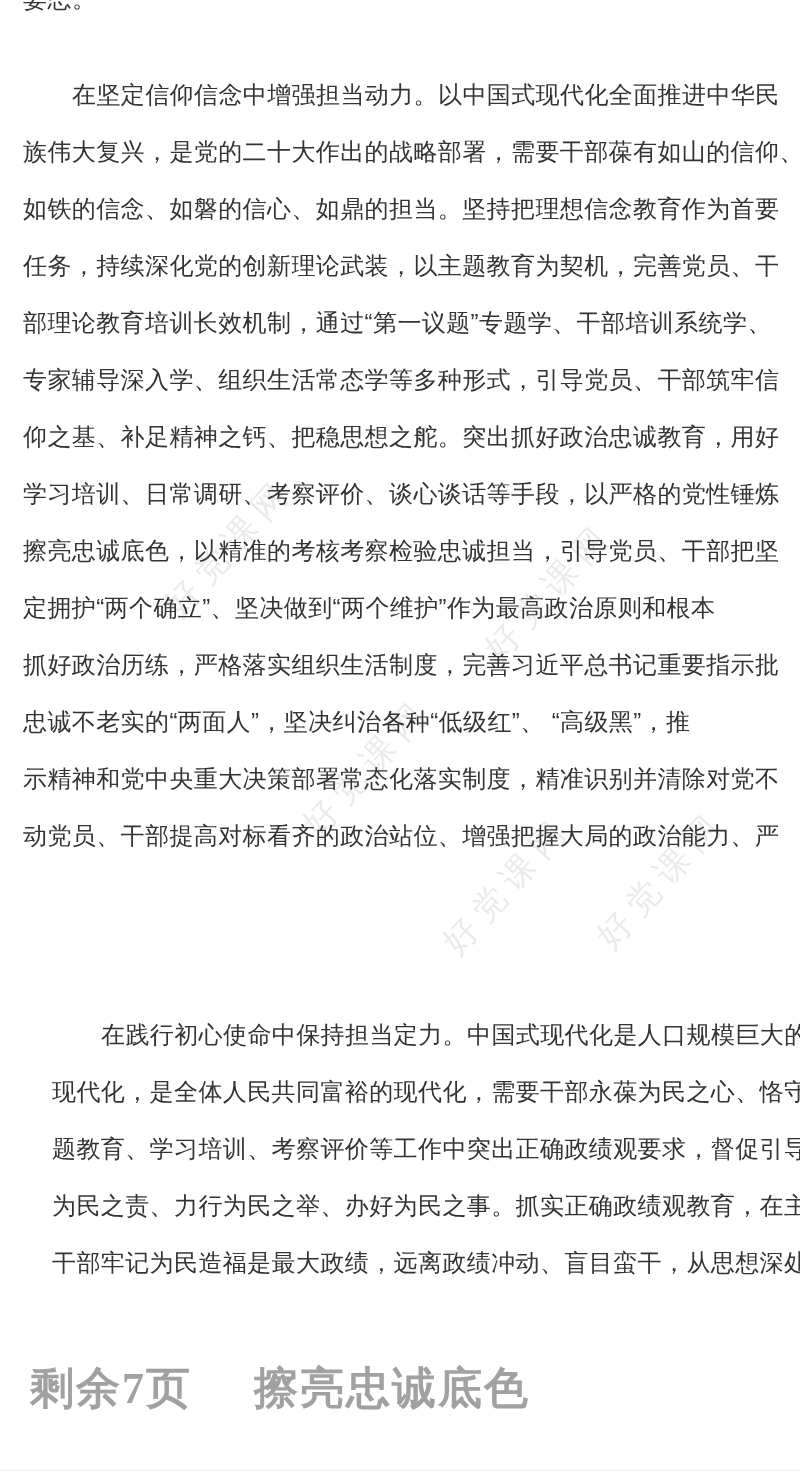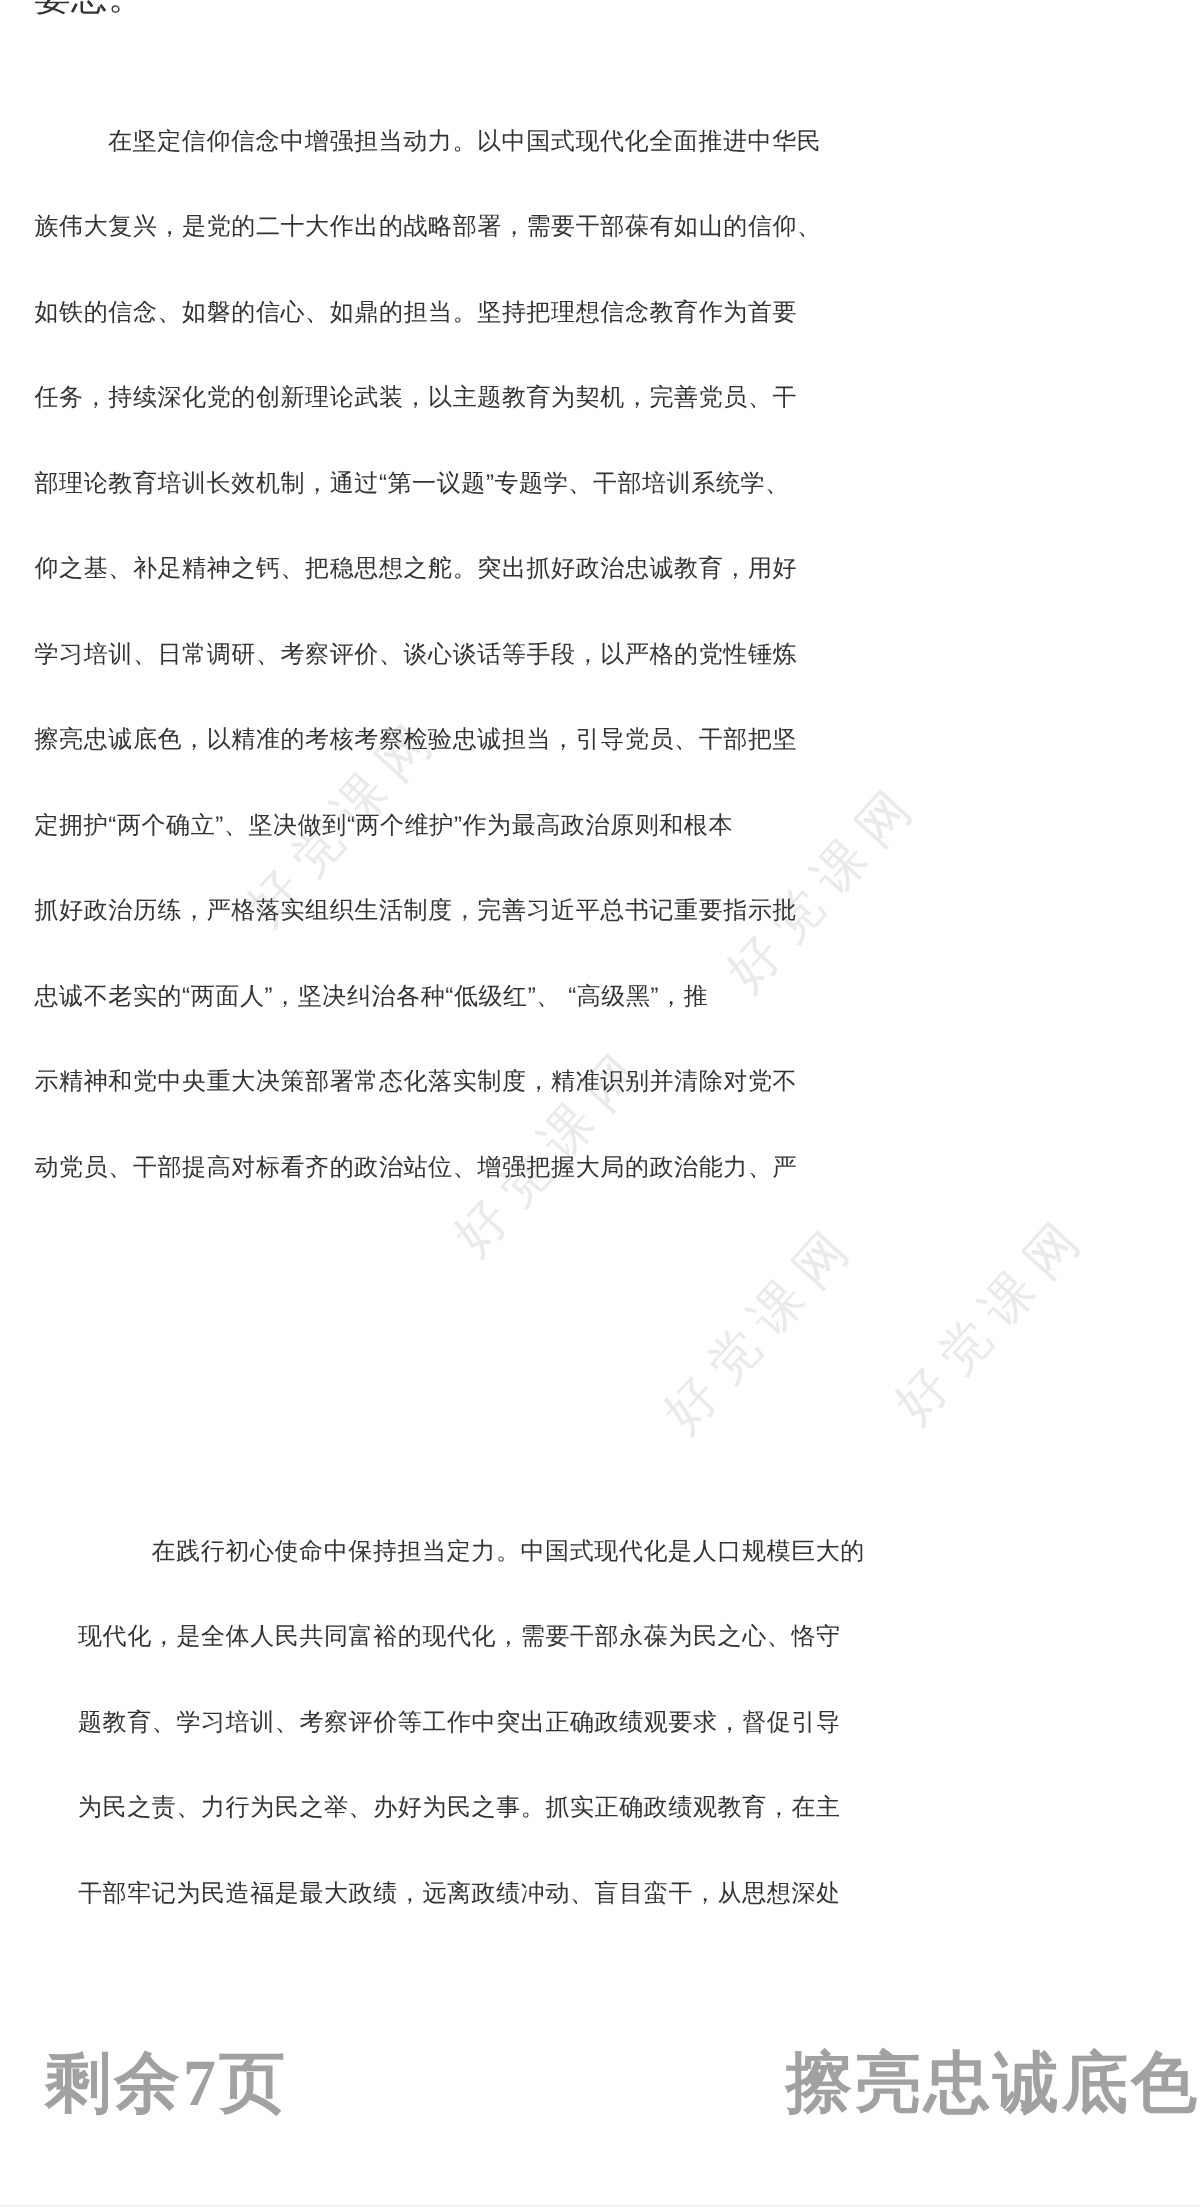--- a/index.html
+++ b/index.html
@@ -36,36 +36,36 @@
   }
   .para {
     position: absolute;
     left: 23px;
     width: 756px;
     color: #333333;
   }
   .line {
     height: 57px;
     line-height: 57px;
-    font-size: 16px;
+    font-size: 24px;
     letter-spacing: 0.4px;
     white-space: nowrap;
     overflow: visible;
   }
   .line.indent { padding-left: 49px; }
   
   .footer-notice {
     position: absolute;
     top: 1360px;
     left: 0;
     width: 100%;
     padding-left: 30px;
     box-sizing: border-box;
     display: flex;
-    justify-content: space-between;
+    justify-content: flex-start;
     align-items: baseline;
     gap: 62px;
     font-family: "Liberation Serif", "DejaVu Serif", serif;
     font-weight: bold;
     font-size: 44px;
     line-height: 58px;
     color: #a1a1a1;
     letter-spacing: 2px;
   }
 </style>
@@ -83,20 +83,21 @@
   </div>
 
   <div class="partial-line">姿态。</div>
 
   <div class="para" style="top:66px;">
     <div class="line indent">在坚定信仰信念中增强担当动力。以中国式现代化全面推进中华民</div>
     <div class="line">族伟大复兴，是党的二十大作出的战略部署，需要干部葆有如山的信仰、</div>
     <div class="line">如铁的信念、如磐的信心、如鼎的担当。坚持把理想信念教育作为首要</div>
     <div class="line">任务，持续深化党的创新理论武装，以主题教育为契机，完善党员、干</div>
     <div class="line">部理论教育培训长效机制，通过“第一议题”专题学、干部培训系统学、</div>
+    <div class="line">专家辅导深入学、组织生活常态学等多种形式，引导党员、干部筑牢信</div>
     <div class="line">仰之基、补足精神之钙、把稳思想之舵。突出抓好政治忠诚教育，用好</div>
     <div class="line">学习培训、日常调研、考察评价、谈心谈话等手段，以严格的党性锤炼</div>
     <div class="line">擦亮忠诚底色，以精准的考核考察检验忠诚担当，引导党员、干部把坚</div>
     <div class="line">定拥护“两个确立”、坚决做到“两个维护”作为最高政治原则和根本</div>
     <div class="line">抓好政治历练，严格落实组织生活制度，完善习近平总书记重要指示批</div>
     <div class="line">忠诚不老实的“两面人”，坚决纠治各种“低级红”、 “高级黑”，推</div>
     <div class="line">示精神和党中央重大决策部署常态化落实制度，精准识别并清除对党不</div>
     <div class="line">动党员、干部提高对标看齐的政治站位、增强把握大局的政治能力、严</div>
   </div>
 

